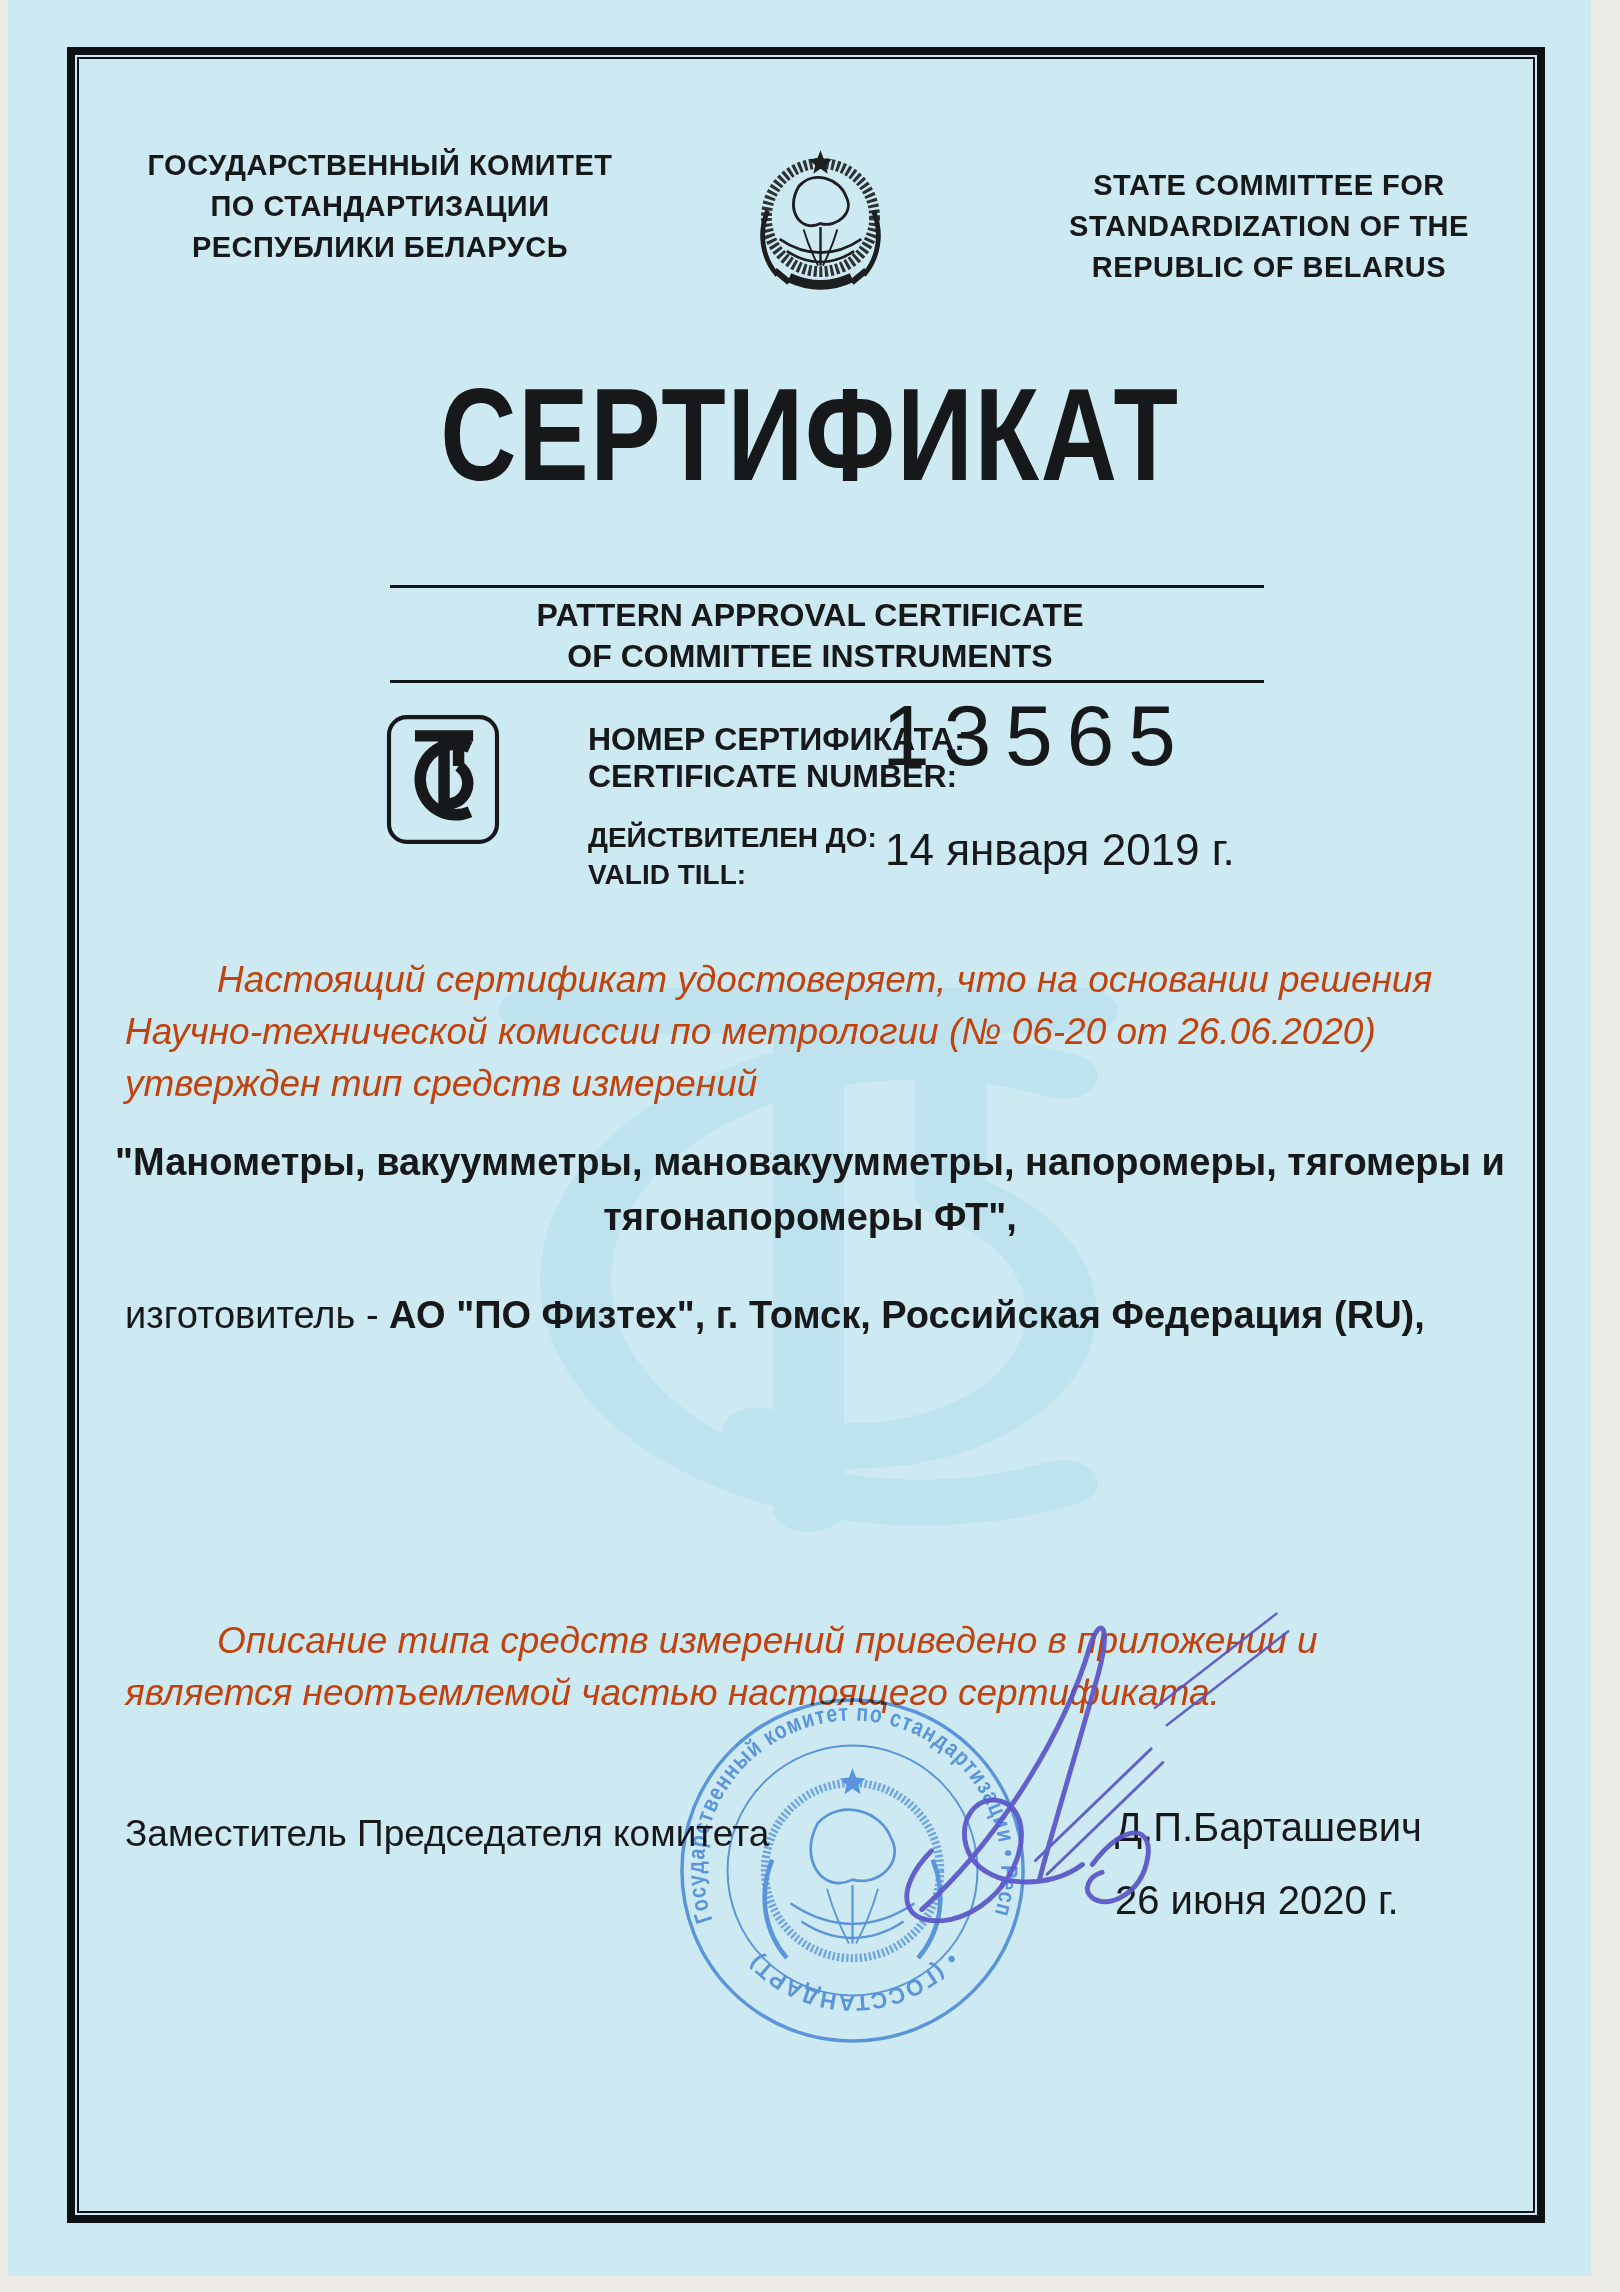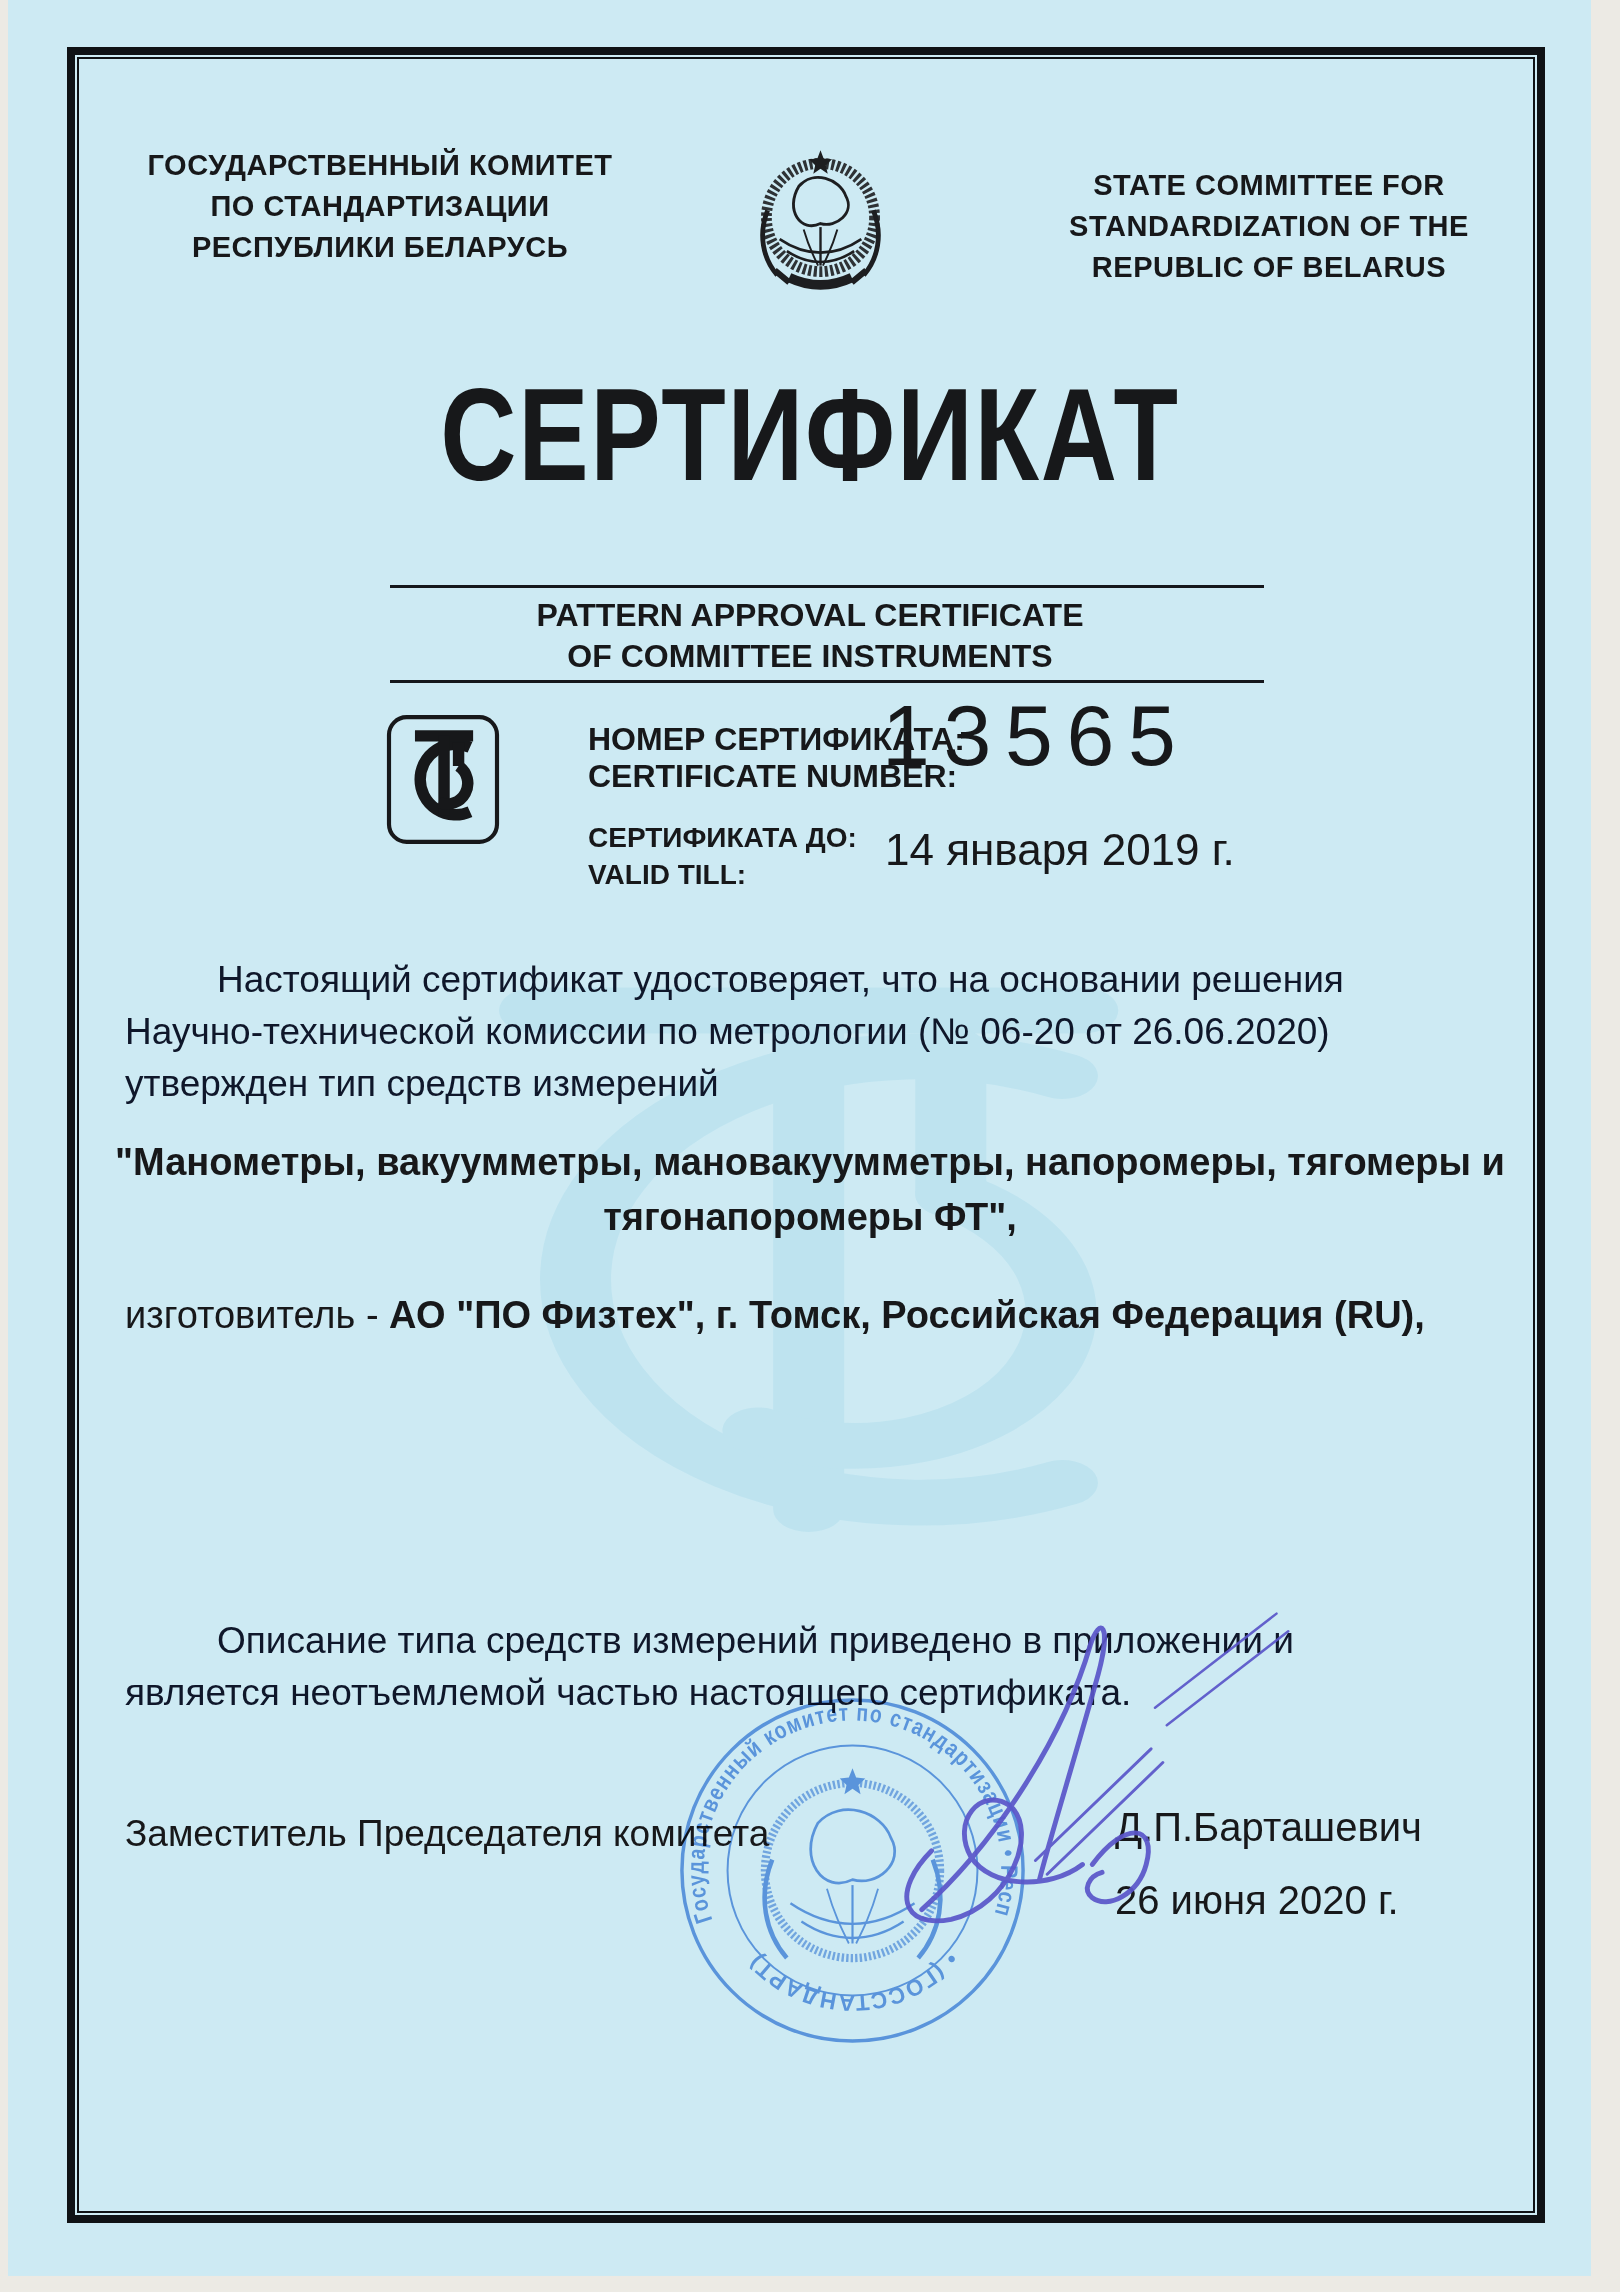--- a/index.html
+++ b/index.html
@@ -25,21 +25,21 @@
   .sub-ru{left:98px;top:539px;width:1424px;font-size:36px;font-weight:700;letter-spacing:0.5px;}
   .hrule{left:390px;width:874px;height:2.9px;background:#14171b;}
   .rule1{top:585px;}
   .rule2{top:680px;}
   .sub-en{left:98px;top:595px;width:1424px;font-size:32px;font-weight:700;line-height:41px;}
   .stb-mark{left:384px;top:712px;width:118px;height:135px;}
   .lab1{left:588px;top:721px;font-size:32px;font-weight:700;line-height:37px;}
   .lab2{left:588px;top:819px;font-size:28px;font-weight:700;line-height:37px;}
   .cert-num{left:882px;top:686px;font-size:86px;font-weight:400;letter-spacing:13.7px;}
   .valid-val{left:885px;top:825px;font-size:44px;}
-  .par{font-size:37px;line-height:52px;color:#0f172a;}
+  .par{font-size:37px;line-height:52px;color:#c2410c;font-style:italic;}
   .p-intro{left:125px;top:954px;width:1318px;text-indent:92px;}
   .p-type{left:98px;top:1135px;width:1424px;font-size:38px;font-weight:700;line-height:55px;}
   .p-manu{left:125px;top:1294px;width:1392px;font-size:38px;}
   .p-reg{left:125px;top:1439px;width:1372px;}
   .p-annex{left:125px;top:1615px;width:1318px;text-indent:92px;}
   .sign-pos{left:125px;top:1813px;font-size:37px;}
   .sign-name{left:1115px;top:1805px;font-size:40px;}
   .sign-date{left:1115px;top:1878px;font-size:40px;}
   .stamp{left:674px;top:1692px;width:357px;height:357px;z-index:4;opacity:.85;mix-blend-mode:multiply;}
   .signature{left:861px;top:1584px;width:490px;height:412px;z-index:5;}
@@ -108,21 +108,21 @@
     </g>
   </svg>
 
   <div class="abs lab1">
     <div>НОМЕР СЕРТИФИКАТА:</div>
     <div>CERTIFICATE NUMBER:</div>
   </div>
   <div class="abs cert-num">13565</div>
 
   <div class="abs lab2">
-    <div>СЕРТИФИКАТА ДО:</div>
+    <div>ДЕЙСТВИТЕЛЕН ДО:</div>
     <div>VALID TILL:</div>
   </div>
   <div class="abs valid-val">14 января 2019 г.</div>
 
   <div class="abs par p-intro">Настоящий сертификат удостоверяет, что на основании решения Научно-технической комиссии по метрологии (№ 06-20 от 26.06.2020) утвержден тип средств измерений</div>
 
   <div class="abs p-type c pre">"Манометры, вакуумметры, мановакуумметры, напоромеры, тягомеры и
 тягонапоромеры ФТ",</div>
 
   <div class="abs p-manu"><span>изготовитель - </span><span class="b">АО "ПО Физтех", г. Томск, Российская Федерация (RU),</span></div>

